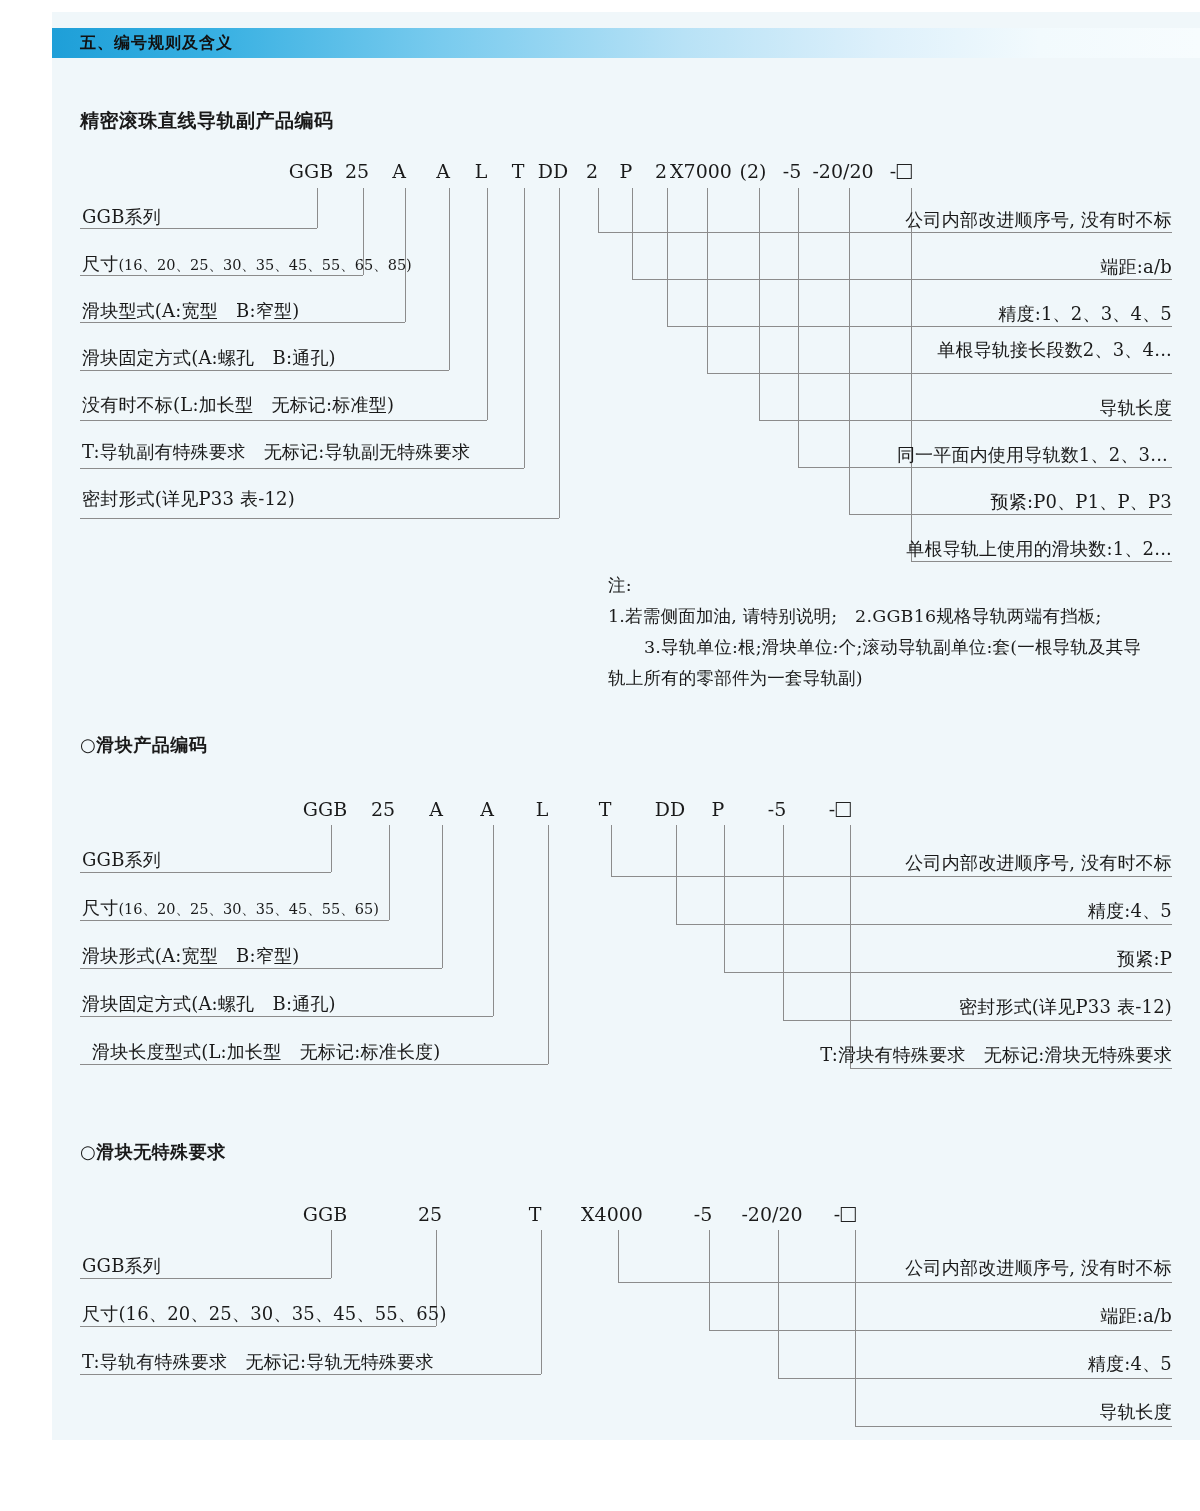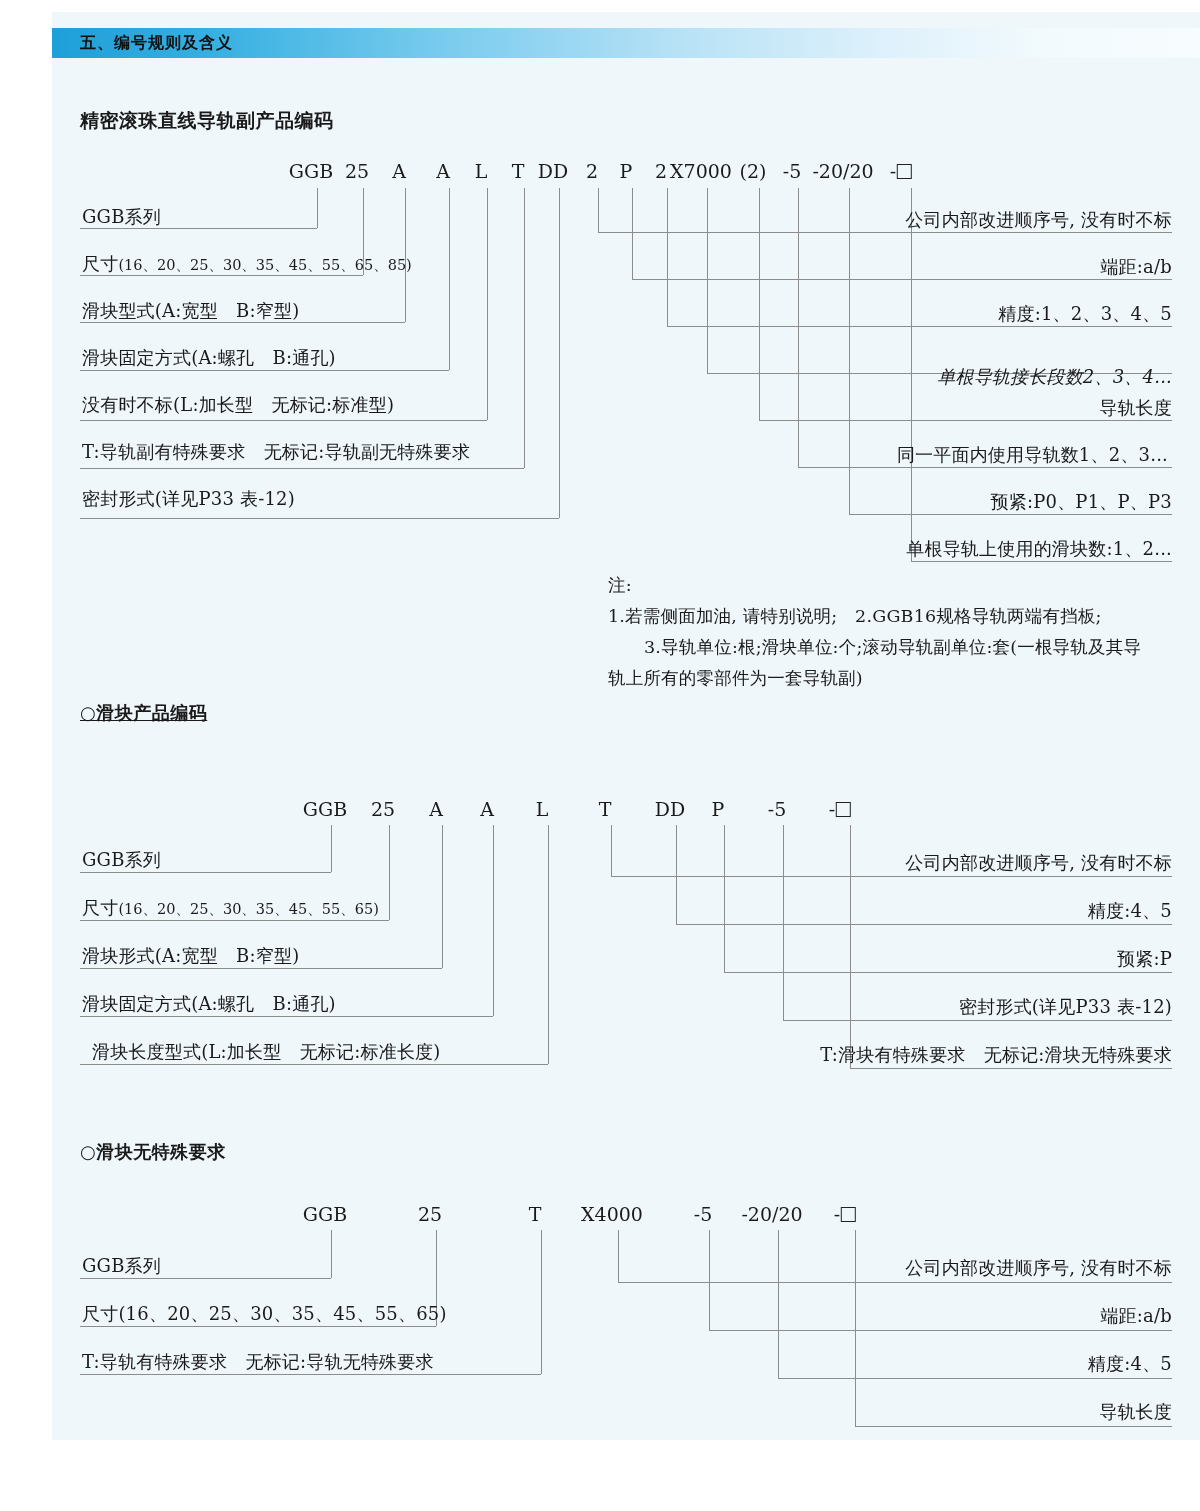--- a/index.html
+++ b/index.html
@@ -160,34 +160,34 @@
       <div class="lbl" style="left:82px;top:299px;">滑块型式(A:宽型　B:窄型)</div>
       <div class="lbl" style="left:82px;top:346px;">滑块固定方式(A:螺孔　B:通孔)</div>
       <div class="lbl" style="left:82px;top:393px;">没有时不标(L:加长型　无标记:标准型)</div>
       <div class="lbl" style="left:82px;top:440px;">T:导轨副有特殊要求　无标记:导轨副无特殊要求</div>
       <div class="lbl" style="left:82px;top:487px;">密封形式(详见P33 表-12)</div>
     </div>
   <div id="s1-right">
       <div class="lbl r" style="right:28px;top:208px;">公司内部改进顺序号, 没有时不标</div>
       <div class="lbl r" style="right:28px;top:255px;">端距:a/b</div>
       <div class="lbl r" style="right:28px;top:302px;">精度:1、2、3、4、5</div>
-      <div class="lbl r" style="right:28px;top:365px;font-style:italic;">单根导轨接长段数2、3、4...</div>
+      <div class="lbl r" style="right:28px;top:338px;">单根导轨接长段数2、3、4...</div>
       <div class="lbl r" style="right:28px;top:396px;">导轨长度</div>
       <div class="lbl r" style="right:32px;top:443px;margin-left:8px;">同一平面内使用导轨数1、2、3...</div>
       <div class="lbl r" style="right:28px;top:490px;">预紧:P0、P1、P、P3</div>
       <div class="lbl r" style="right:28px;top:537px;">单根导轨上使用的滑块数:1、2...</div>
     </div>
   <div id="s1-notes">
       <div class="note" style="left:608px;top:573px;">注:</div>
       <div class="note" style="left:608px;top:604px;">1.若需侧面加油, 请特别说明;　2.GGB16规格导轨两端有挡板;</div>
       <div class="note" style="left:644px;top:635px;">3.导轨单位:根;滑块单位:个;滚动导轨副单位:套(一根导轨及其导</div>
       <div class="note" style="left:608px;top:666px;">轨上所有的零部件为一套导轨副)</div>
     </div>
 
-  <div class="sub-title" style="left:80px;top:701px;text-decoration:underline;">○滑块产品编码</div>
+  <div class="sub-title" style="left:80px;top:733px;">○滑块产品编码</div>
 
   <div id="s2-code">
       <div class="code-tok" style="left:325px;top:798px;">GGB</div>
       <div class="code-tok" style="left:383px;top:798px;">25</div>
       <div class="code-tok" style="left:436px;top:798px;">A</div>
       <div class="code-tok" style="left:487px;top:798px;">A</div>
       <div class="code-tok" style="left:542px;top:798px;">L</div>
       <div class="code-tok" style="left:605px;top:798px;">T</div>
       <div class="code-tok" style="left:670px;top:798px;">DD</div>
       <div class="code-tok" style="left:718px;top:798px;">P</div>

